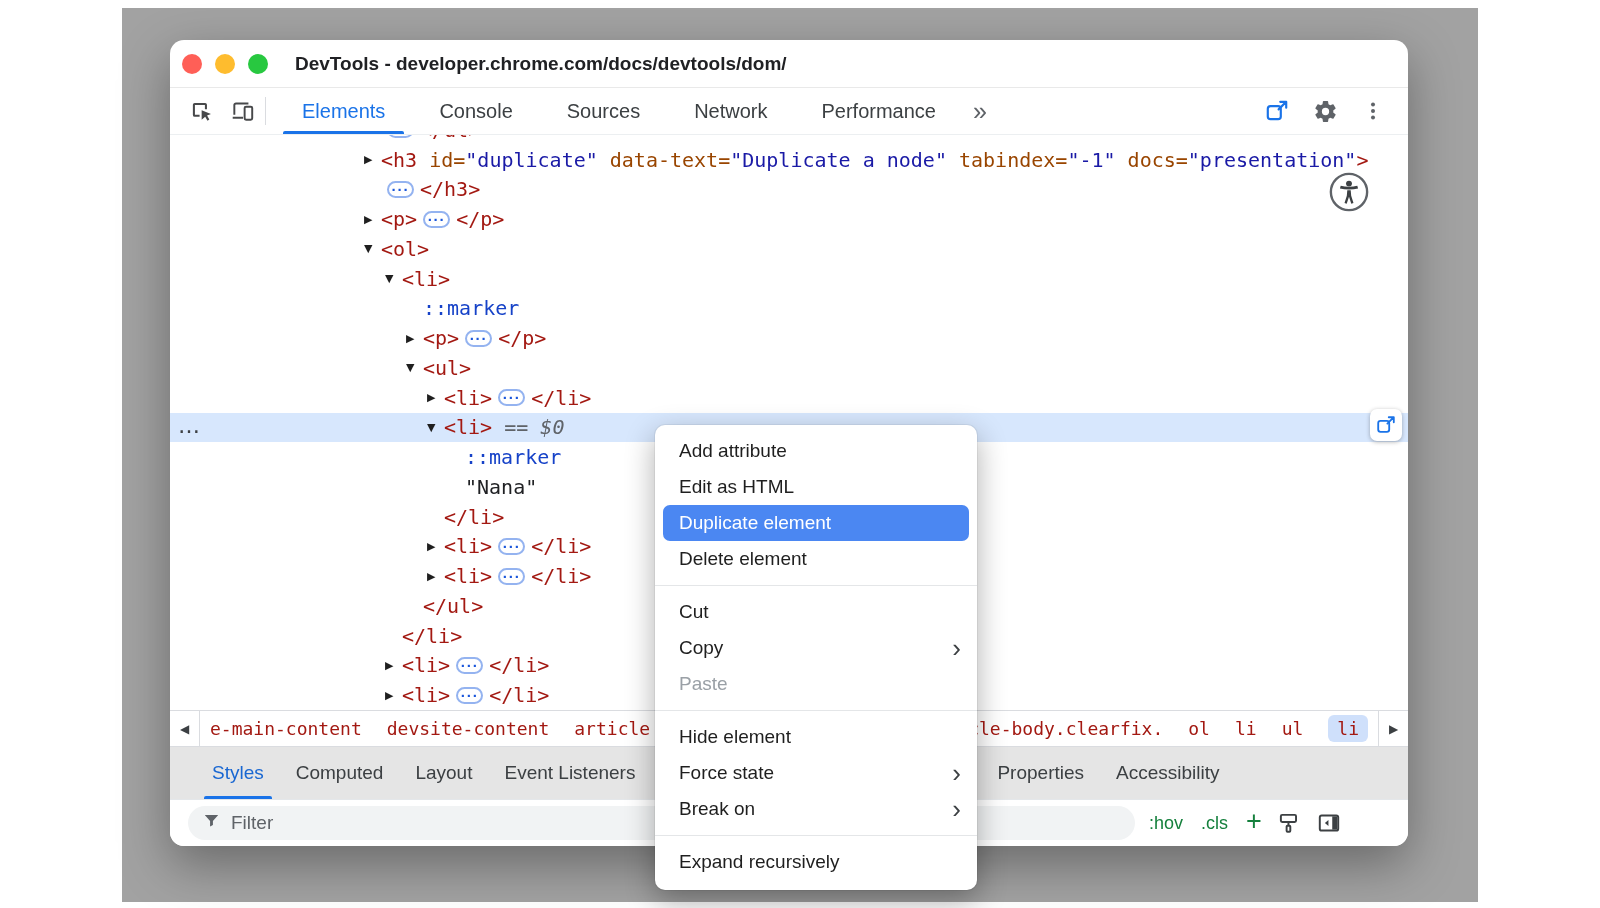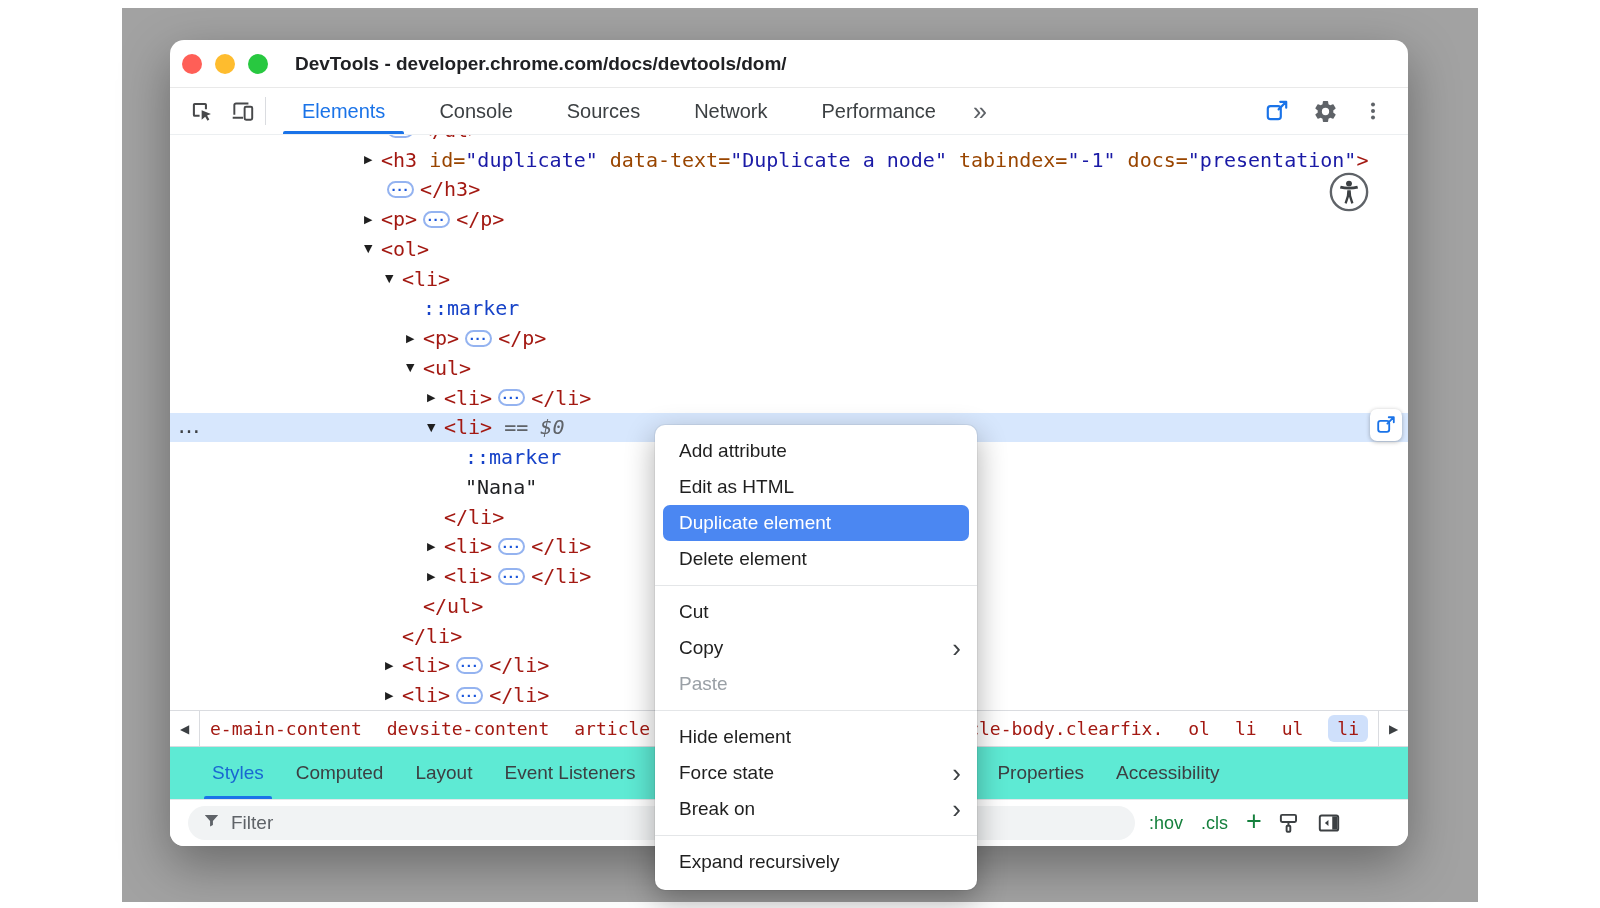--- a/index.html
+++ b/index.html
@@ -63,21 +63,21 @@
              font-size:12px;color:#3c4043;font-family:"DejaVu Sans",sans-serif;}
   .crumb-nav.left{border-right:1px solid #dadce0;}
   .crumb-nav.right{border-left:1px solid #dadce0;}
   .crumbs{display:flex;align-items:center;gap:25px;padding:0 10px;}
   .crumb{white-space:pre;}
   .crumb.sel{background:#cfe0fb;border-radius:6px;padding:3px 9px;}
   .crumb-spacer{flex:1;}
 
   
   .sidetabs{flex:0 0 53px;display:flex;align-items:stretch;padding-left:26px;border-bottom:1px solid #e4e7ea;
-            font-size:19px;color:#3c4043;background:#5eead4;}
+            font-size:19px;color:#3c4043;background:#e5e5e5;}
   .s-tab{display:flex;align-items:center;padding:0 16px;position:relative;}
   .s-tab.sel{color:#1967d2;}
   .s-tab.sel::after{content:"";position:absolute;left:8px;right:8px;bottom:0;height:3px;background:var(--accent);border-radius:2px 2px 0 0;}
   .s-tab.gap{margin-left:330px;}
 
   
   .stylebar{flex:0 0 46px;display:flex;align-items:center;padding:0 16px 0 18px;gap:14px;background:#fff;}
   .filter-field{width:947px;height:34px;background:#f1f3f4;border-radius:17px;display:flex;align-items:center;
                 padding:0 14px;gap:10px;color:#5f6368;font-size:19px;flex:0 0 auto;}
   .style-buttons{display:flex;align-items:center;gap:18px;font-size:18px;color:#15803d;}

